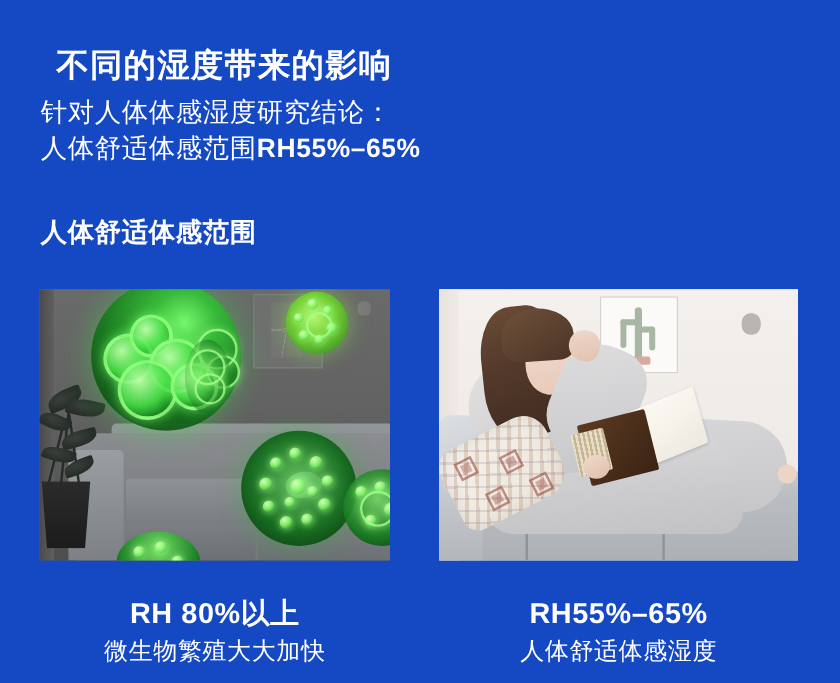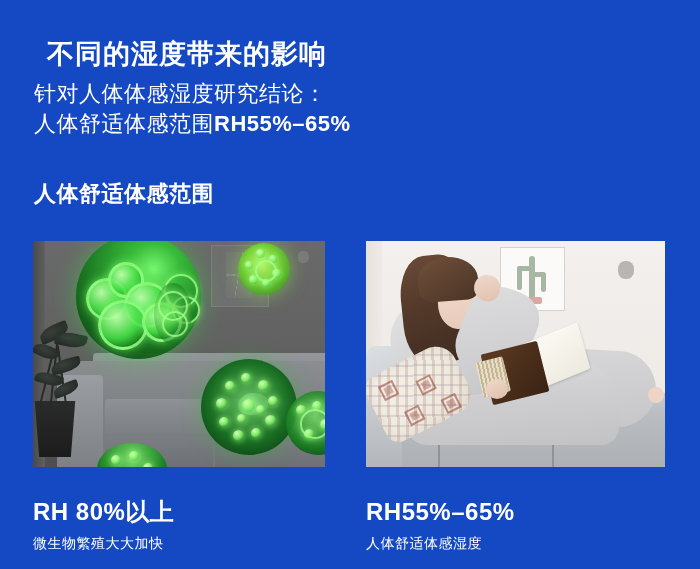--- a/index.html
+++ b/index.html
@@ -320,36 +320,36 @@
   .r-book-edge {
     position: absolute; left: 113px; top: 118px; width: 28px; height: 36px;
     background: repeating-linear-gradient(92deg,#e8ddc6 0 2px,#c6b694 2px 4px);
     transform: rotate(-14deg);
     border-radius: 2px;
   }
 
   
   .cap {
     position: absolute;
-    text-align: left;
+    text-align: center;
     color: #ffffff;
   }
   #cap-left  { left: 33px;  top: 497px; width: 292px; }
   #cap-right { left: 366px; top: 497px; width: 299px; }
   .cap-title {
     display: block;
     font-size: 24px;
     font-weight: bold;
     line-height: 29px;
     letter-spacing: 0.5px;
     white-space: nowrap;
   }
   .cap-sub {
     display: block;
-    font-size: 14px;
+    font-size: 20px;
     font-weight: normal;
     line-height: 26px;
     letter-spacing: 0.5px;
     margin-top: 4px;
     white-space: nowrap;
   }
 </style>
 </head>
 <body>
 

